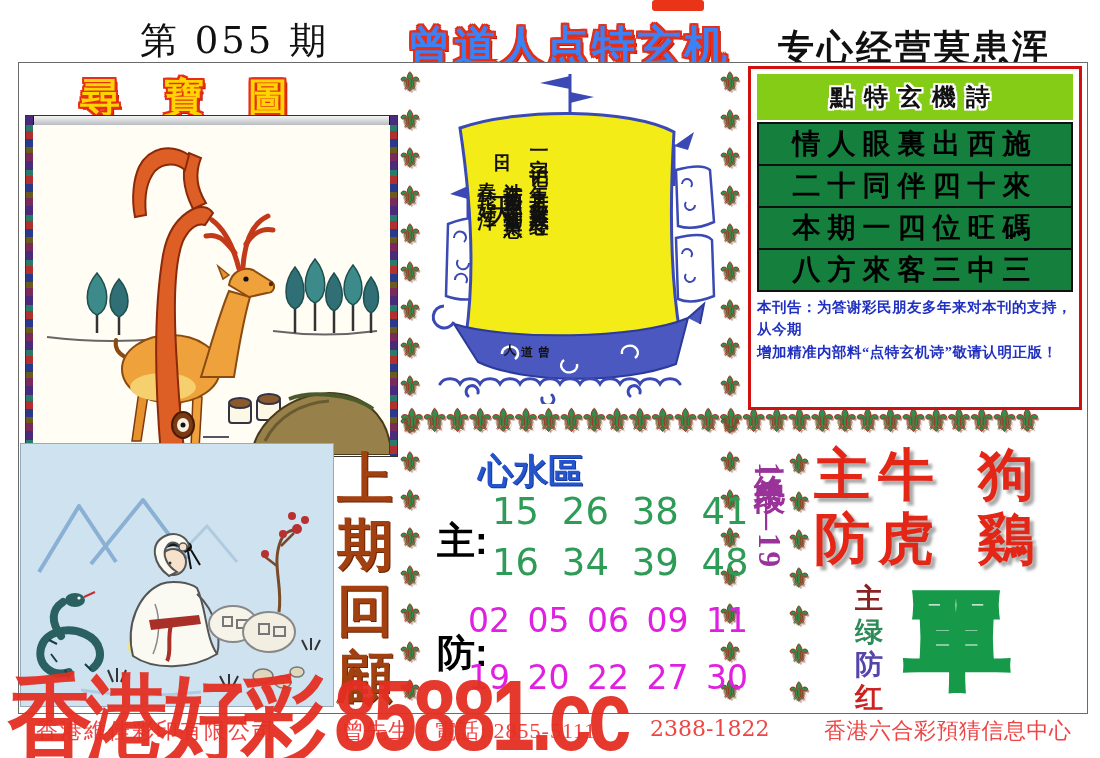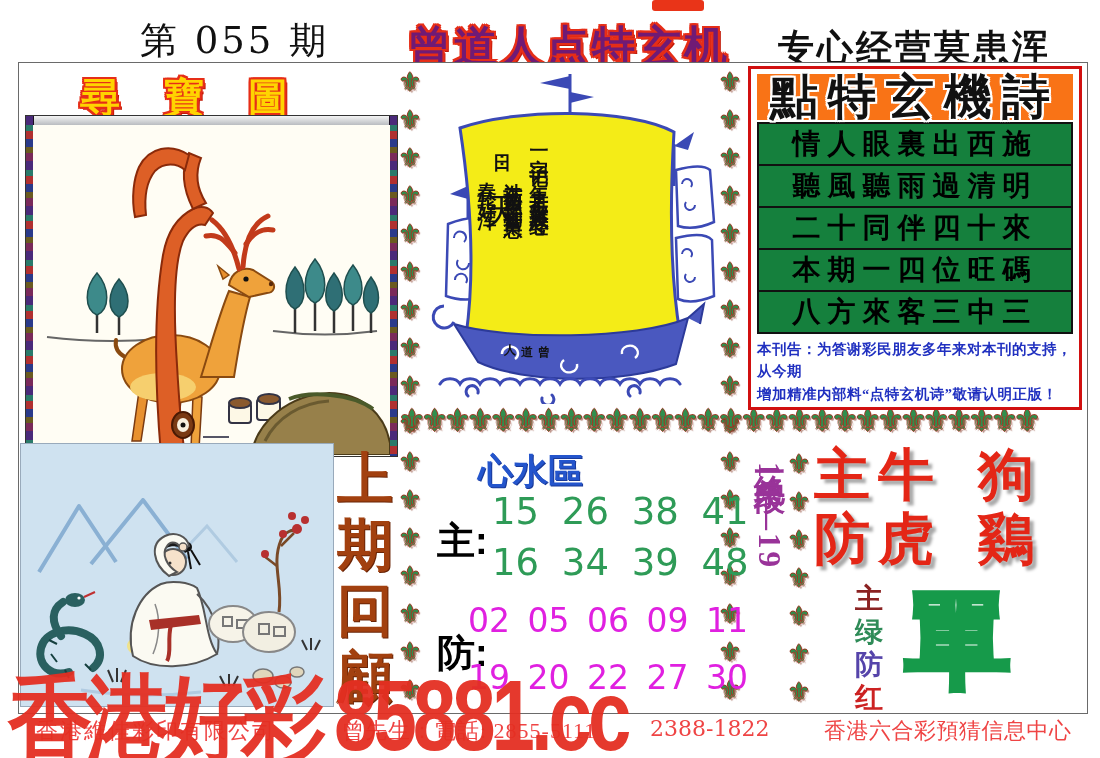--- a/index.html
+++ b/index.html
@@ -3,21 +3,21 @@
 <meta charset="utf-8">
 <style>
   html,body{margin:0;padding:0;background:#fff;}
   .page{position:relative;width:1100px;height:758px;background:#fff;overflow:hidden;
         font-family:"Liberation Serif",serif;}
   .abs{position:absolute;}
 
   
   .top-fragment{left:652px;top:0;width:52px;height:11px;background:#e93418;border-radius:3px;}
   .issue{left:140px;top:16px;font-size:37px;color:#111;letter-spacing:3px;font-family:"DejaVu Serif",serif;}
-  .main-title{left:408px;top:18px;font-size:43px;font-weight:bold;letter-spacing:3px;color:#701a75;
+  .main-title{left:408px;top:18px;font-size:43px;font-weight:bold;letter-spacing:3px;color:#3b82f6;
     text-shadow:-2px 0 #e62e18,2px 0 #e62e18,0 -2px #e62e18,0 2px #e62e18,
                 -2px -2px #e62e18,2px 2px #e62e18,-2px 2px #e62e18,2px -2px #e62e18,3px 3px 0 #c21806;}
   .slogan{left:778px;top:24px;font-size:36px;font-weight:bold;color:#111;letter-spacing:3px;}
 
   
   .frame{left:18px;top:62px;width:1068px;height:650px;border:1px solid #6a6a6a;background:#fff;}
 
   
   .treasure-title{left:80px;top:70px;width:300px;font-size:40px;font-weight:bold;letter-spacing:44px;color:#ffd400;
     text-shadow:-2px 0 #e62e18,2px 0 #e62e18,0 -2px #e62e18,0 2px #e62e18,
@@ -51,22 +51,22 @@
   
   .boat-wrap{left:424px;top:66px;width:292px;height:338px;}
   .sail-text{left:468px;top:140px;height:196px;writing-mode:vertical-rl;display:flex;color:#111;}
   .sail-col{font-size:19px;letter-spacing:3px;margin-left:6px;font-weight:bold;}
   .sail-label{font-size:19px;font-weight:bold;letter-spacing:4px;}
   .sail-big{font-size:36px;font-weight:normal;letter-spacing:0;}
   .sail-sig{font-size:12px;font-weight:bold;padding-top:128px;letter-spacing:1px;}
 
   
   .poem-panel{left:748px;top:66px;width:334px;height:344px;border:3px solid #d11010;background:#fff;box-sizing:border-box;}
-  .poem-banner{margin:5px 6px 4px 6px;height:46px;background:#f97316;display:flex;align-items:center;justify-content:center;
-    font-size:48px;font-weight:bold;letter-spacing:10px;color:#111;
+  .poem-banner{margin:5px 6px 4px 6px;height:46px;background:#84cc16;display:flex;align-items:center;justify-content:center;
+    font-size:24px;font-weight:bold;letter-spacing:10px;color:#111;
     text-shadow:-2px 0 #fff,2px 0 #fff,0 -2px #fff,0 2px #fff,-2px -2px #fff,2px 2px #fff,-2px 2px #fff,2px -2px #fff;}
   .verse-box{margin:-2px 6px 0 6px;height:40px;border:2px solid #111;display:flex;align-items:center;justify-content:center;
     font-size:28px;font-weight:bold;letter-spacing:7px;color:#000;background:#15803d;}
   .poem-notice{margin:4px 4px 0 6px;font-size:14.5px;font-weight:bold;color:#2030c0;line-height:1.55;letter-spacing:.5px;}
 
   
   .xs-title{left:478px;top:448px;width:190px;font-size:35px;font-weight:bold;color:#2455cc;
     text-shadow:1px 1px 0 #1a3a99;}
   .xs-label{font-size:38px;font-weight:bold;color:#000;font-family:"Liberation Sans",sans-serif;}
   .xs-zhu{left:437px;top:516px;} .xs-fang{left:437px;top:628px;}
@@ -295,21 +295,20 @@
     <div class="sail-col">一年之计在于春</div>
     <div class="sail-col">十二月份四季轮</div>
     <div class="sail-col">安排整年计划好</div>
     <div class="sail-col">专心经营莫患浑</div>
     <div class="sail-col sail-sig">曾道人</div>
   </div>
 
   <div class="abs poem-panel">
     <div class="poem-banner">點特玄機詩</div>
     <div class="verse-box">情人眼裏出西施</div>
-    <div class="verse-box">聽風聽雨過清明</div>
     <div class="verse-box">二十同伴四十來</div>
     <div class="verse-box">本期一四位旺碼</div>
     <div class="verse-box">八方來客三中三</div>
     <div class="poem-notice">
       <span>本刊告：为答谢彩民朋友多年来对本刊的支持，从今期</span><br>
       <span>增加精准内部料“点特玄机诗”敬请认明正版！</span>
     </div>
   </div>
 
   <div class="abs xs-title">心水區</div>

